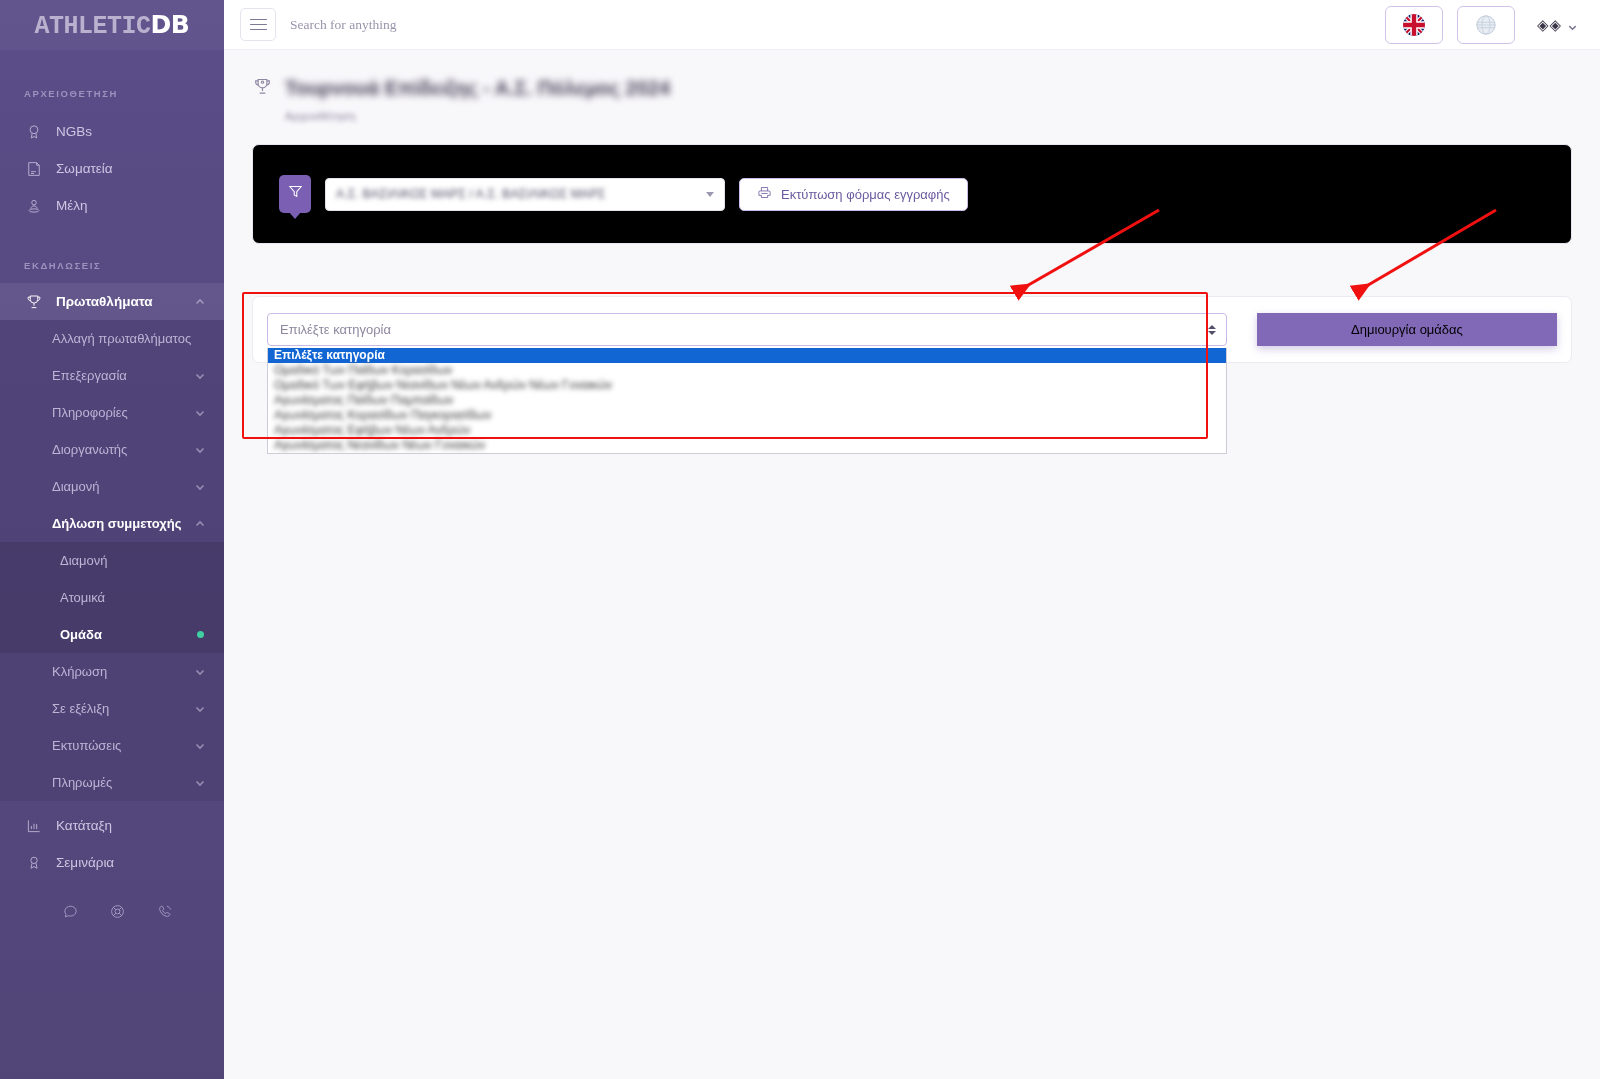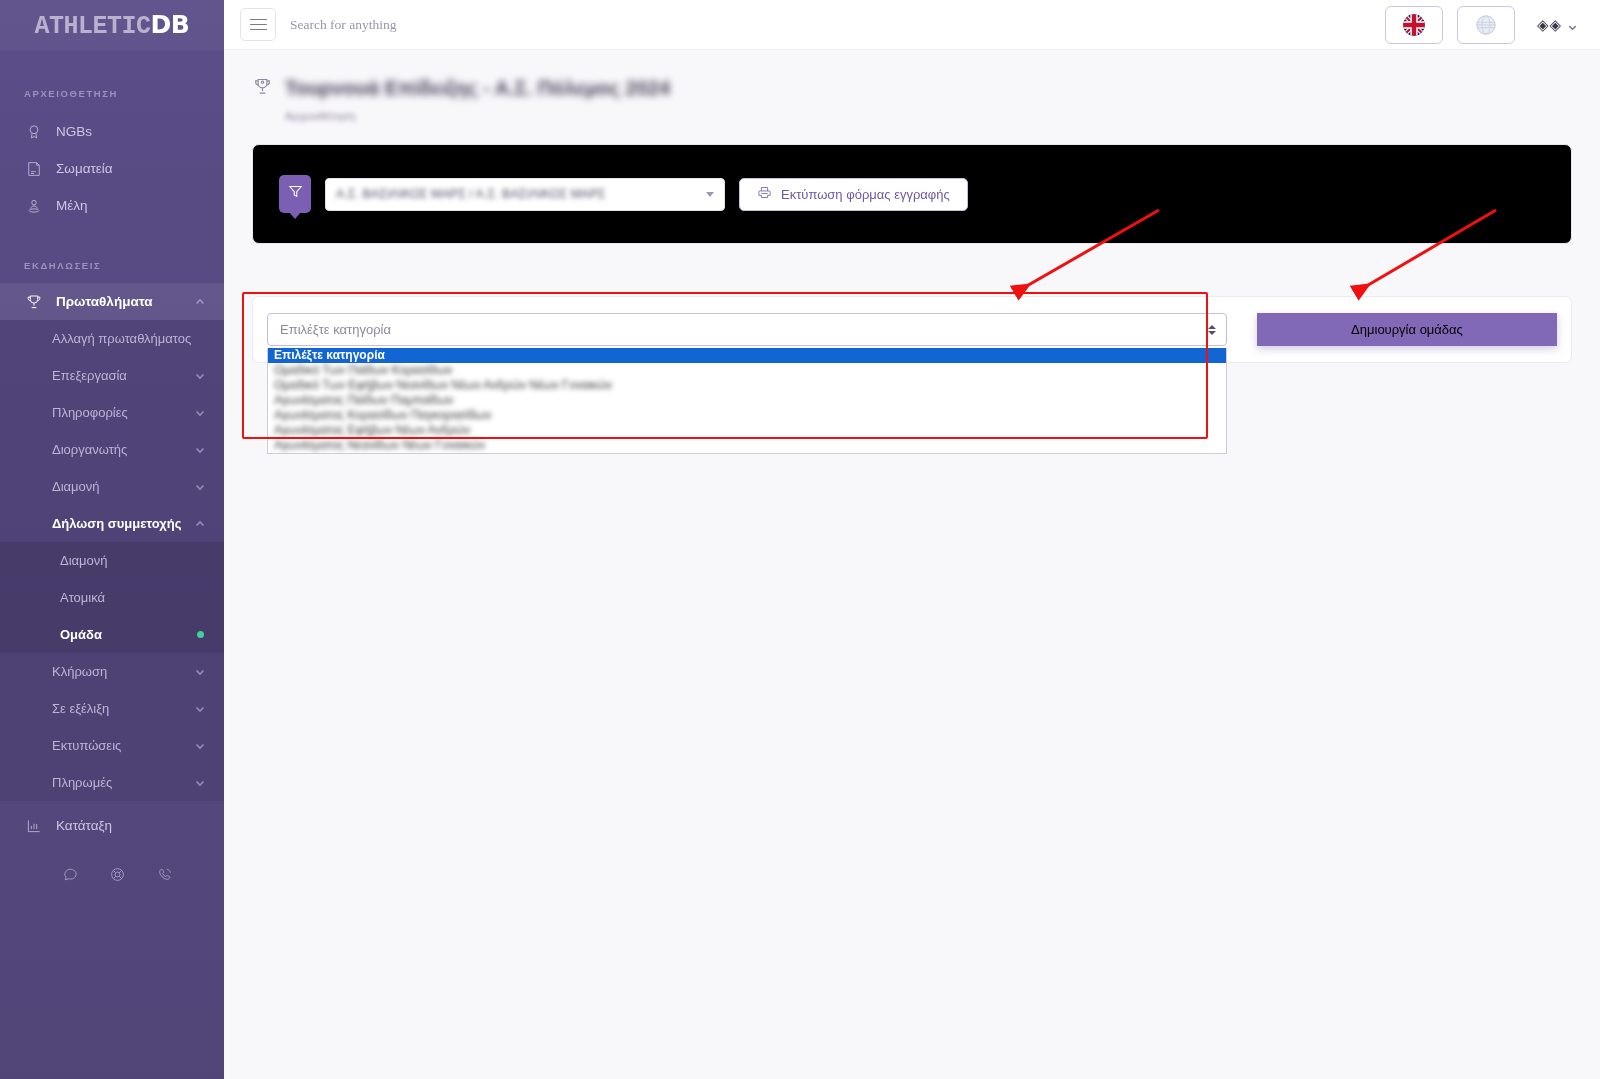--- a/index.html
+++ b/index.html
@@ -353,20 +353,29 @@
 
       <div class="nav-bottom">
         <div class="nav-item top-level">
           <span class="ico">
             <svg viewBox="0 0 24 24">
                 <path d="M4.5 4.5v15h15"></path>
                 <path d="M8.5 16v-4M12 16V9M15.5 16v-6.5"></path>
               </svg>
           </span>
           <span class="lbl">Κατάταξη</span>
+        </div>
+        <div class="nav-item top-level">
+          <span class="ico">
+            <svg viewBox="0 0 24 24">
+                <circle cx="12" cy="8.5" r="4.2"></circle>
+                <path d="M9.3 12.4L8 19l4-2.3L16 19l-1.3-6.6"></path>
+              </svg>
+          </span>
+          <span class="lbl">Σεμινάρια</span>
         </div>
       </div>
 
       <div class="sidebar-footer">
         <span>
           <svg viewBox="0 0 24 24">
               <path d="M20 11.5c0 3.9-3.6 7-8 7-1 0-2-.2-2.9-.5L4.5 19.5l1.2-3.3C4.6 15 4 13.3 4 11.5c0-3.9 3.6-7 8-7s8 3.1 8 7z"></path>
             </svg>
         </span>
         <span>

